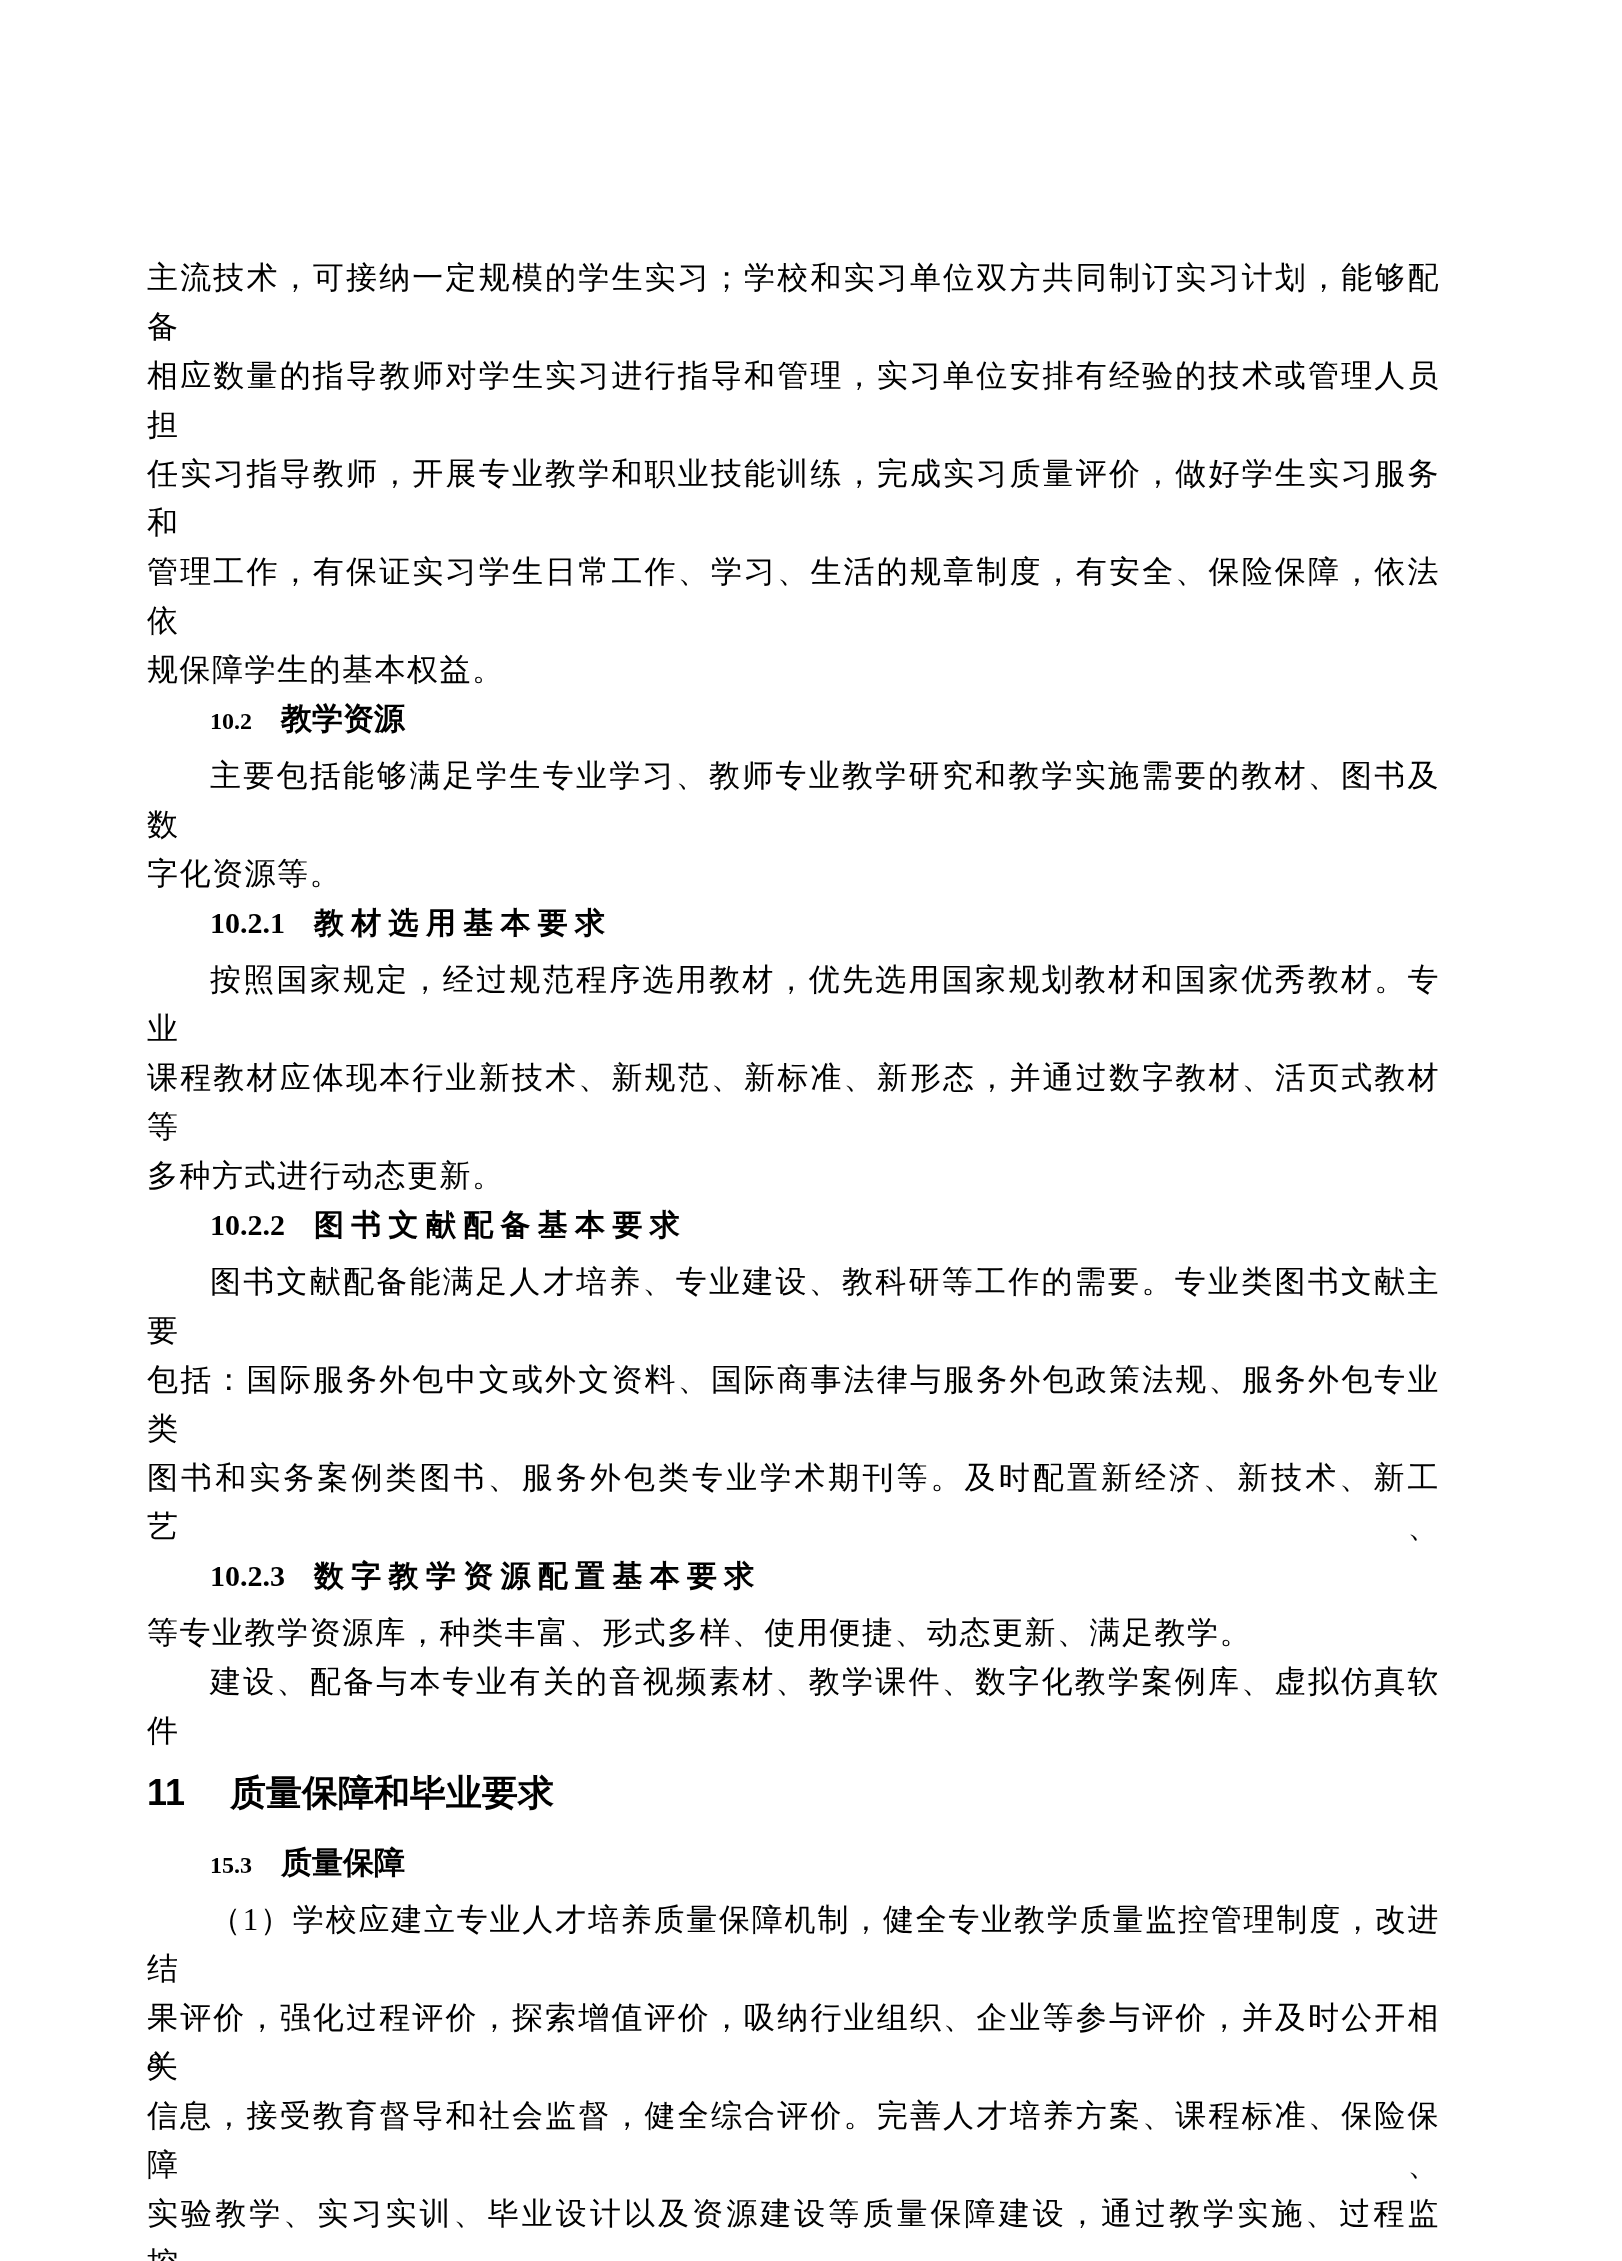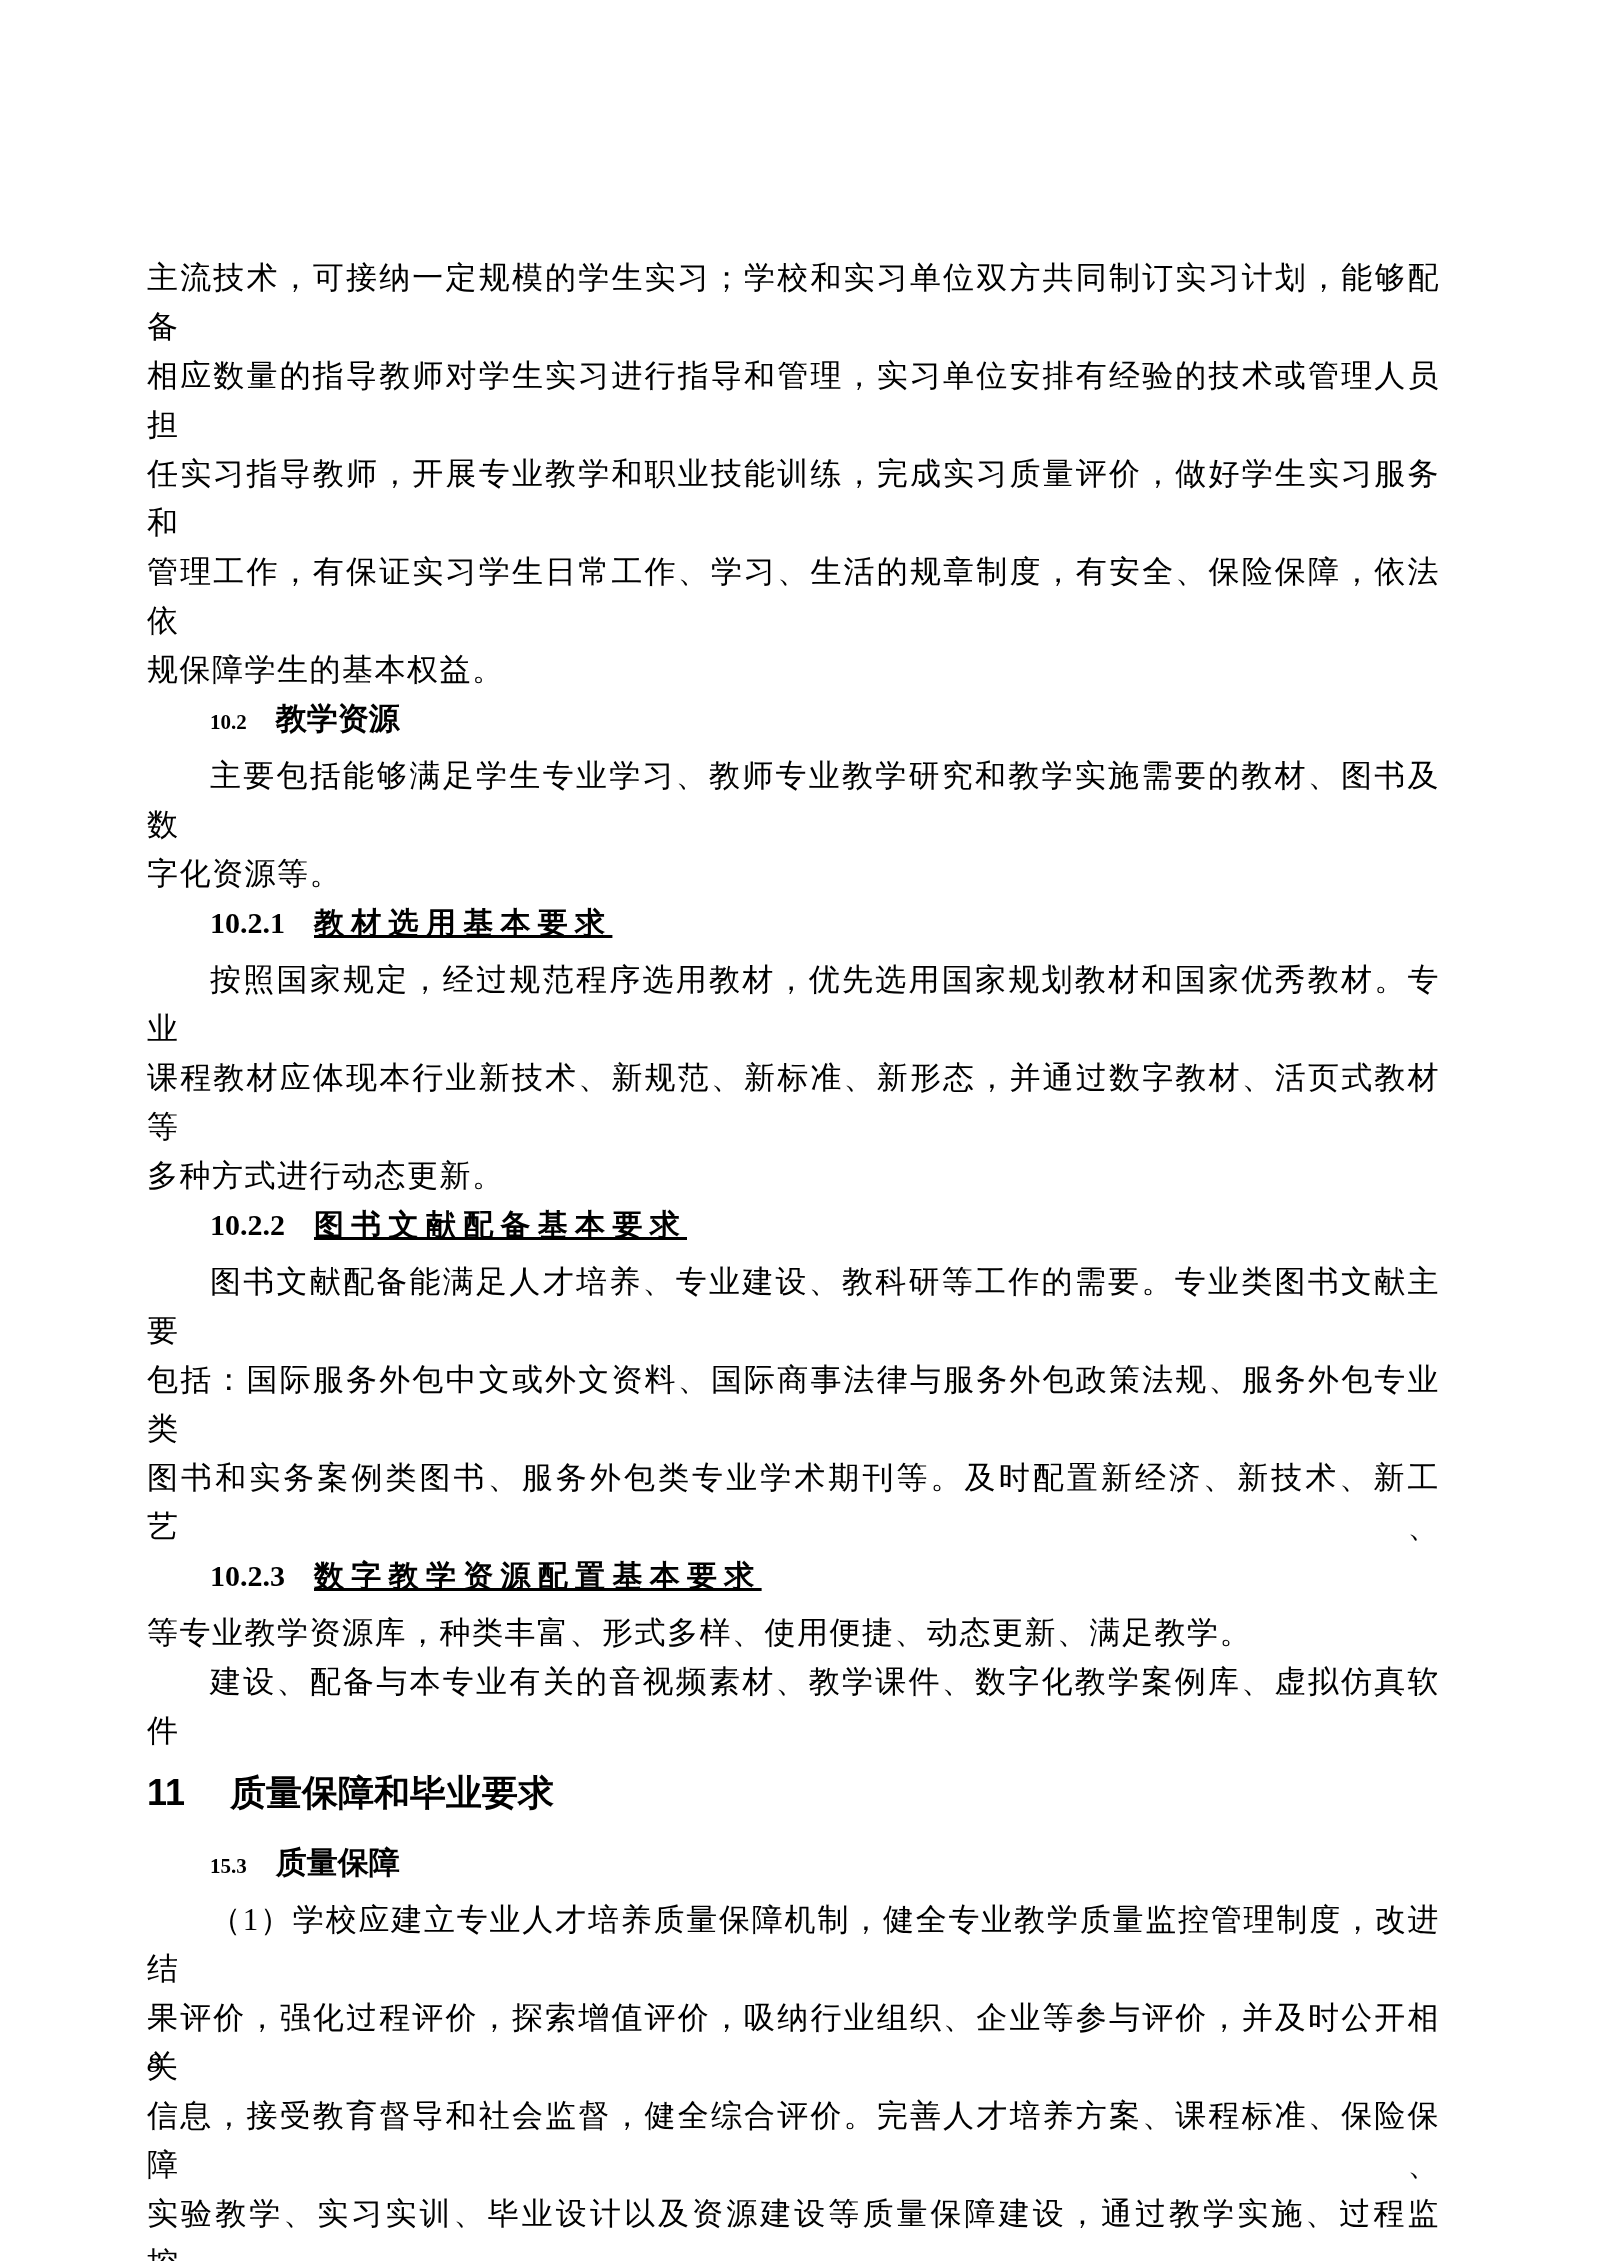--- a/index.html
+++ b/index.html
@@ -38,40 +38,39 @@
     line-height: 56px;
     font-size: 36px;
     font-weight: bold;
     font-family: "Liberation Sans", "DejaVu Sans", sans-serif;
   }
   .h1 .hnum { margin-right: 45px; }
   .h1 + .h2 { margin-top: 17.4px; }
   
   .h2 { padding-left: 63px; line-height: 49px; }
   .h2 .hnum {
-    font-weight: bold; font-size: 21px;
+    font-weight: bold; font-size: 24px;
     font-family: "Liberation Serif", "DejaVu Serif", serif;
     margin-right: 29px;
   }
   .h2 .htitle {
     font-weight: bold; font-size: 31px;
     font-family: "Liberation Sans", "DejaVu Sans", sans-serif;
   }
   
   .h3 { padding-left: 63px; line-height: 49px; }
   .h3 .hnum {
     font-weight: bold; font-size: 30px;
     font-family: "Liberation Serif", "DejaVu Serif", serif;
     margin-right: 29px;
   }
   .h3 .htitle {
     font-weight: bold; font-size: 30px;
     letter-spacing: 7.3px;
     font-family: "Liberation Serif", "DejaVu Serif", serif;
-    text-decoration: underline;
   }
   .page-number {
     position: absolute;
     left: 147px;
     top: 2046px;
     font-style: italic;
     font-size: 28px;
     line-height: 34px;
     font-family: "Liberation Serif", "DejaVu Serif", serif;
   }

